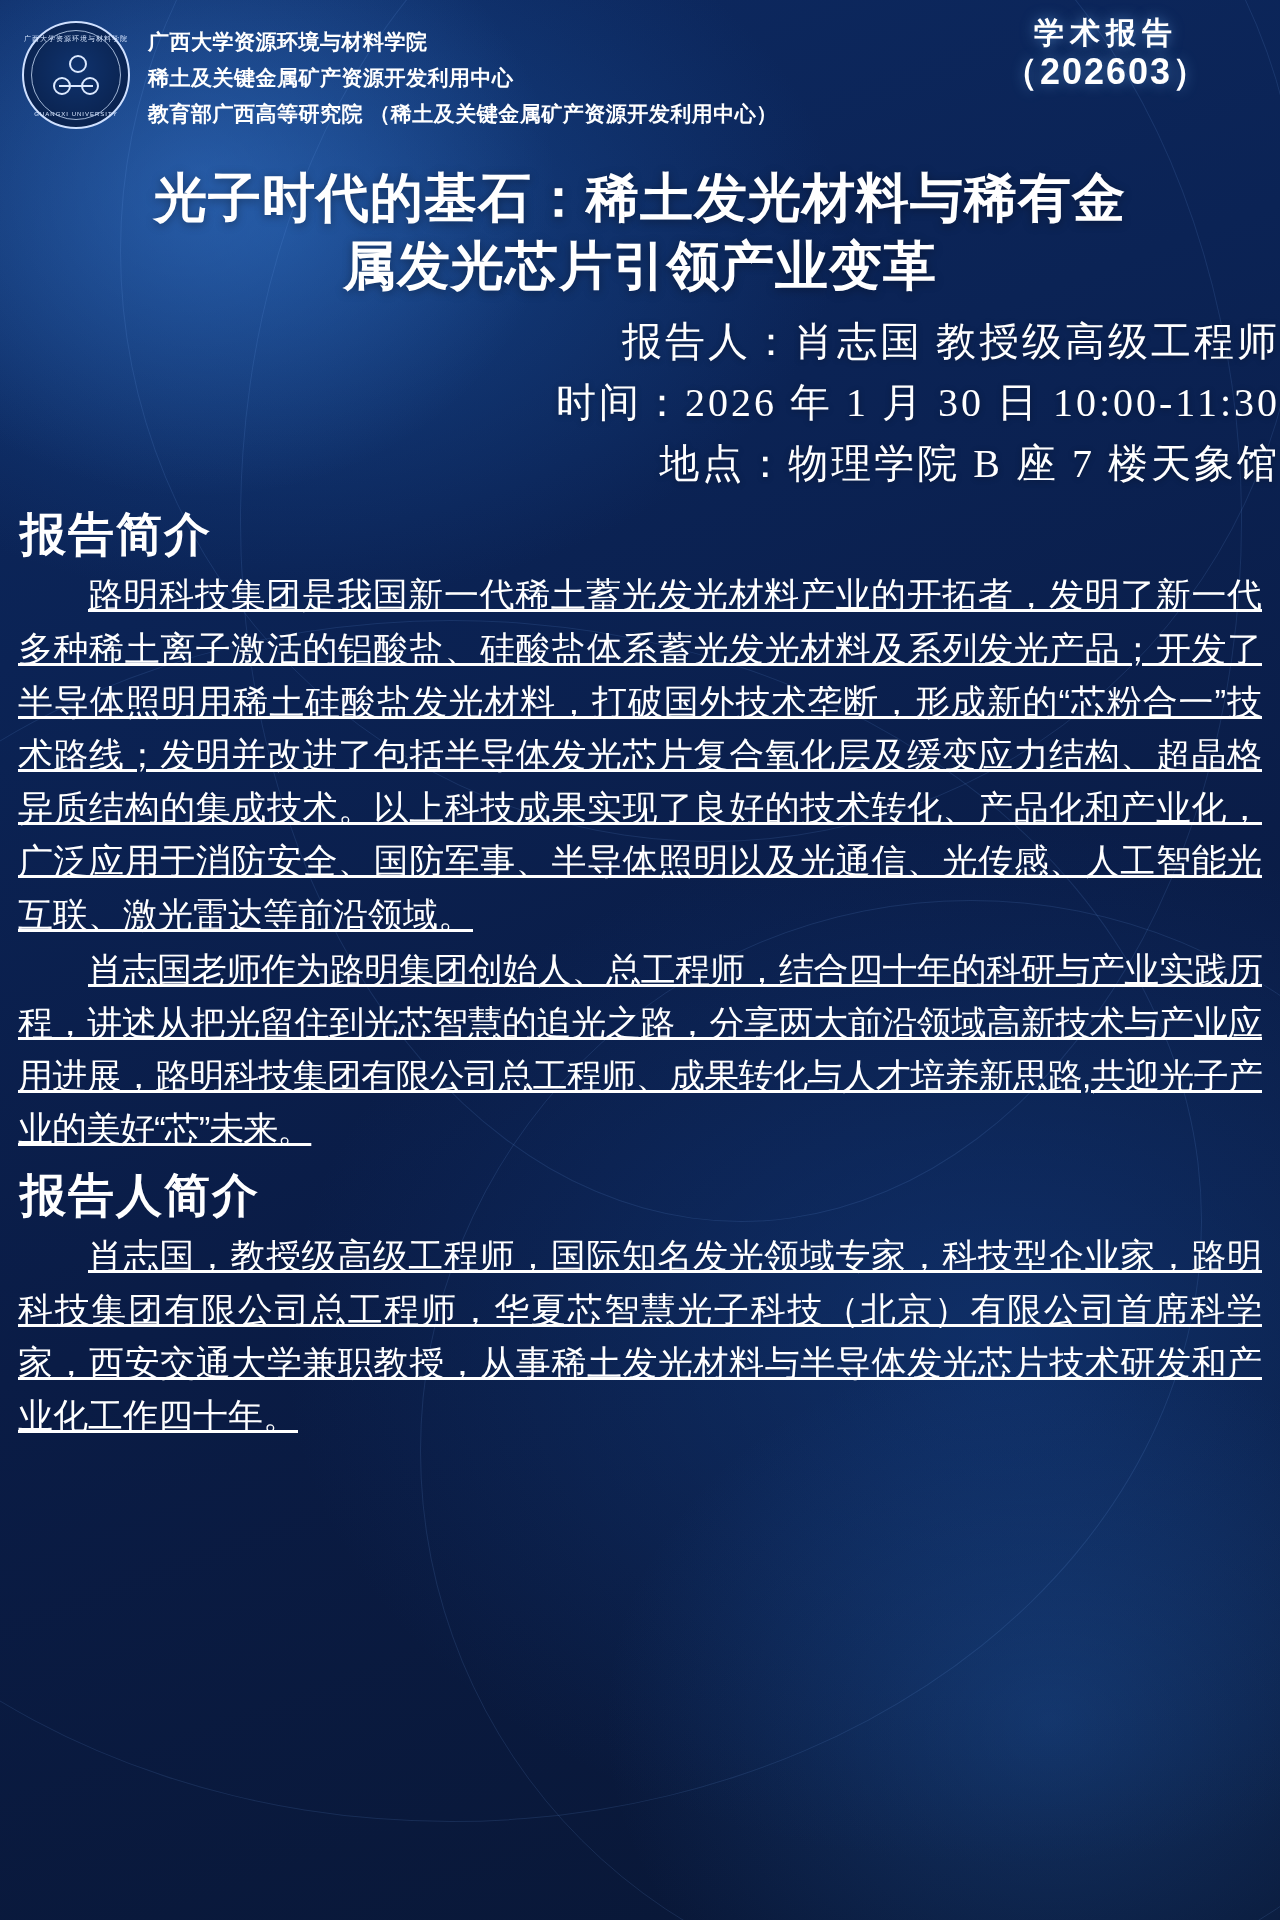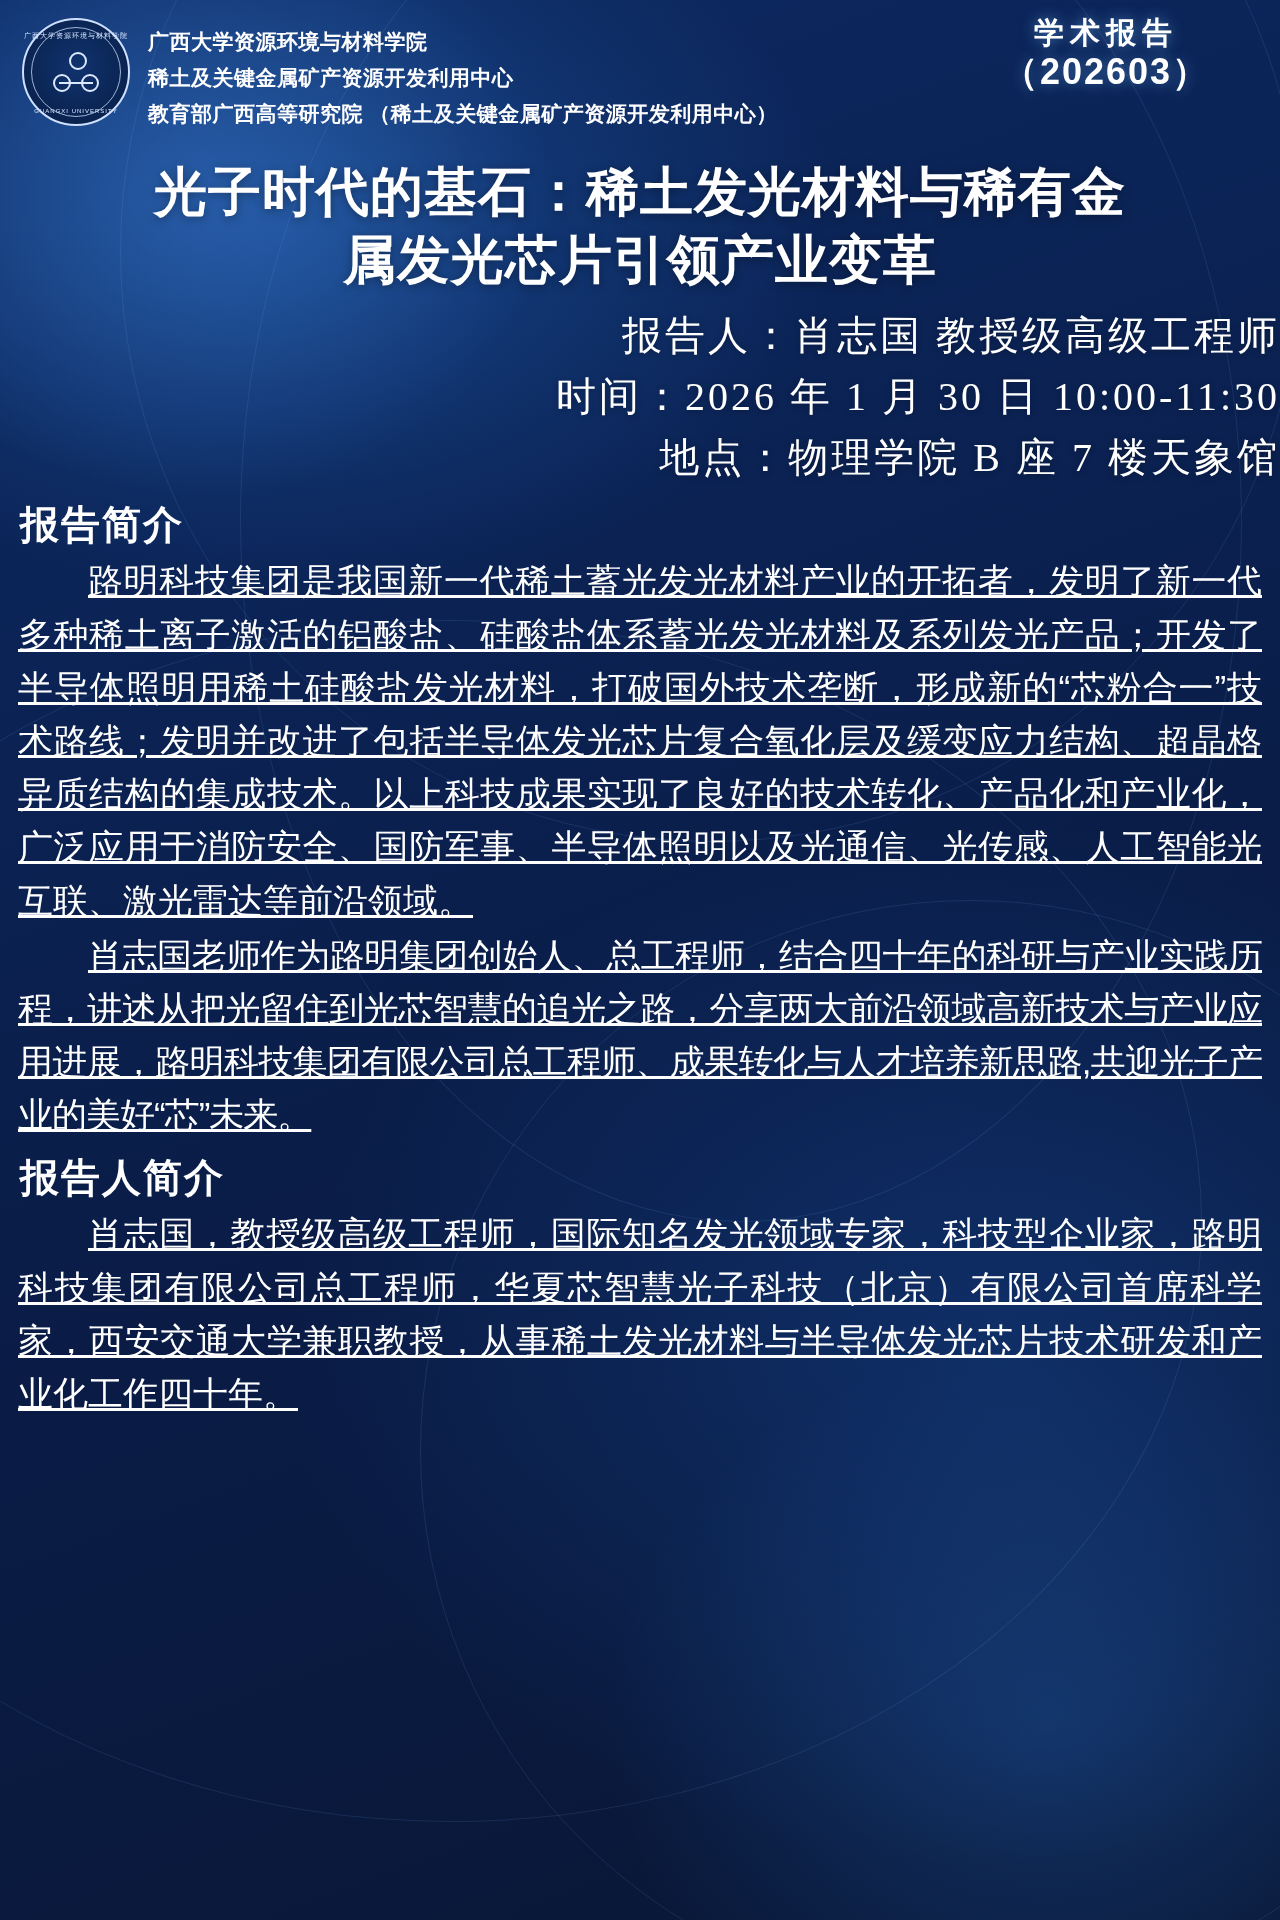--- a/index.html
+++ b/index.html
@@ -43,21 +43,21 @@
     right: -220px; bottom: -180px;
     width: 900px; height: 760px;
     background: radial-gradient(ellipse at center, rgba(40,110,200,0.30), rgba(10,30,80,0) 70%);
     pointer-events: none;
   }
   .content { position: relative; z-index: 5; }
 
   
   .header {
     display: flex;
-    align-items: flex-start;
+    align-items: center;
     padding: 16px 22px 4px 22px;
     position: relative;
   }
   .logo {
     width: 104px;
     height: 104px;
     flex: 0 0 104px;
     border-radius: 50%;
     background: radial-gradient(circle at 50% 45%, #10336e 0%, #0a2350 70%, #071a3d 100%);
     border: 2px solid #cfe0ff;
@@ -138,21 +138,21 @@
     font-weight: bold;
     letter-spacing: 2px;
     line-height: 1.25;
     color: #ffffff;
     text-shadow: 0 0 14px rgba(120,190,255,0.45);
   }
 
   
   .title-block {
     text-align: center;
-    margin-top: 22px;
+    margin-top: 28px;
     padding: 0 34px;
   }
   .title-line {
     font-size: 53px;
     font-weight: bold;
     line-height: 1.28;
     letter-spacing: 1px;
     text-shadow: 0 2px 10px rgba(0,0,0,0.35);
   }
 
@@ -168,21 +168,21 @@
     letter-spacing: 3px;
     color: #ffffff;
     text-shadow: 0 1px 6px rgba(0,0,0,0.3);
   }
 
   
   .section {
     padding: 0 18px;
   }
   .section-title {
-    font-size: 39px;
+    font-size: 46px;
     font-weight: bold;
     letter-spacing: 2px;
     margin: 10px 0 2px 2px;
     color: #ffffff;
   }
   .para {
     font-size: 35px;
     line-height: 1.52;
     text-indent: 2em;
     letter-spacing: 0px;

